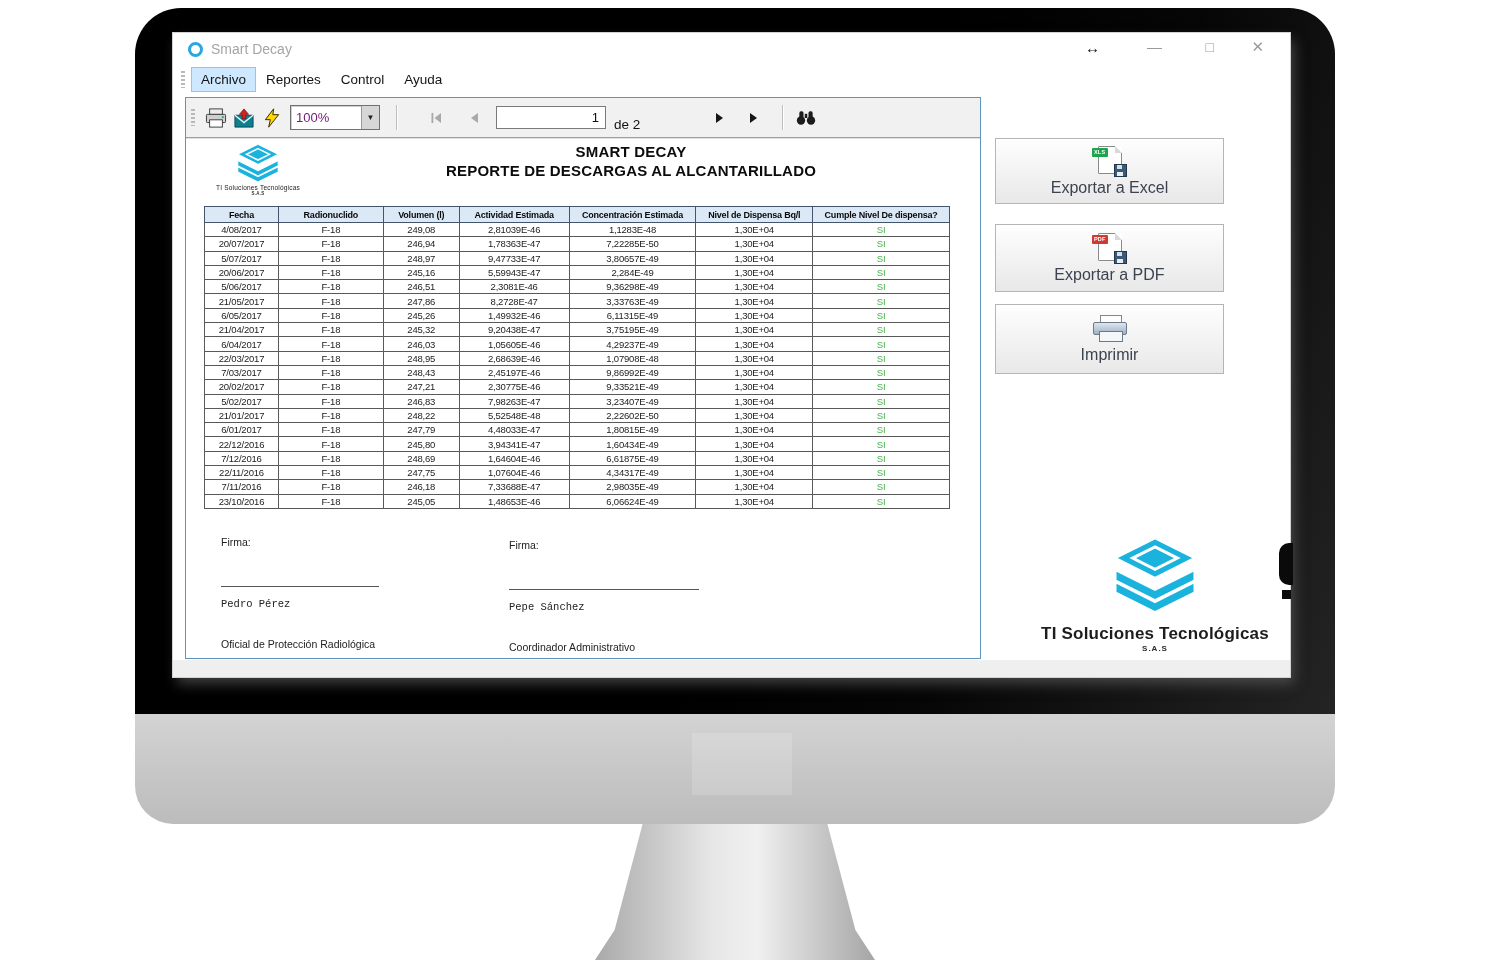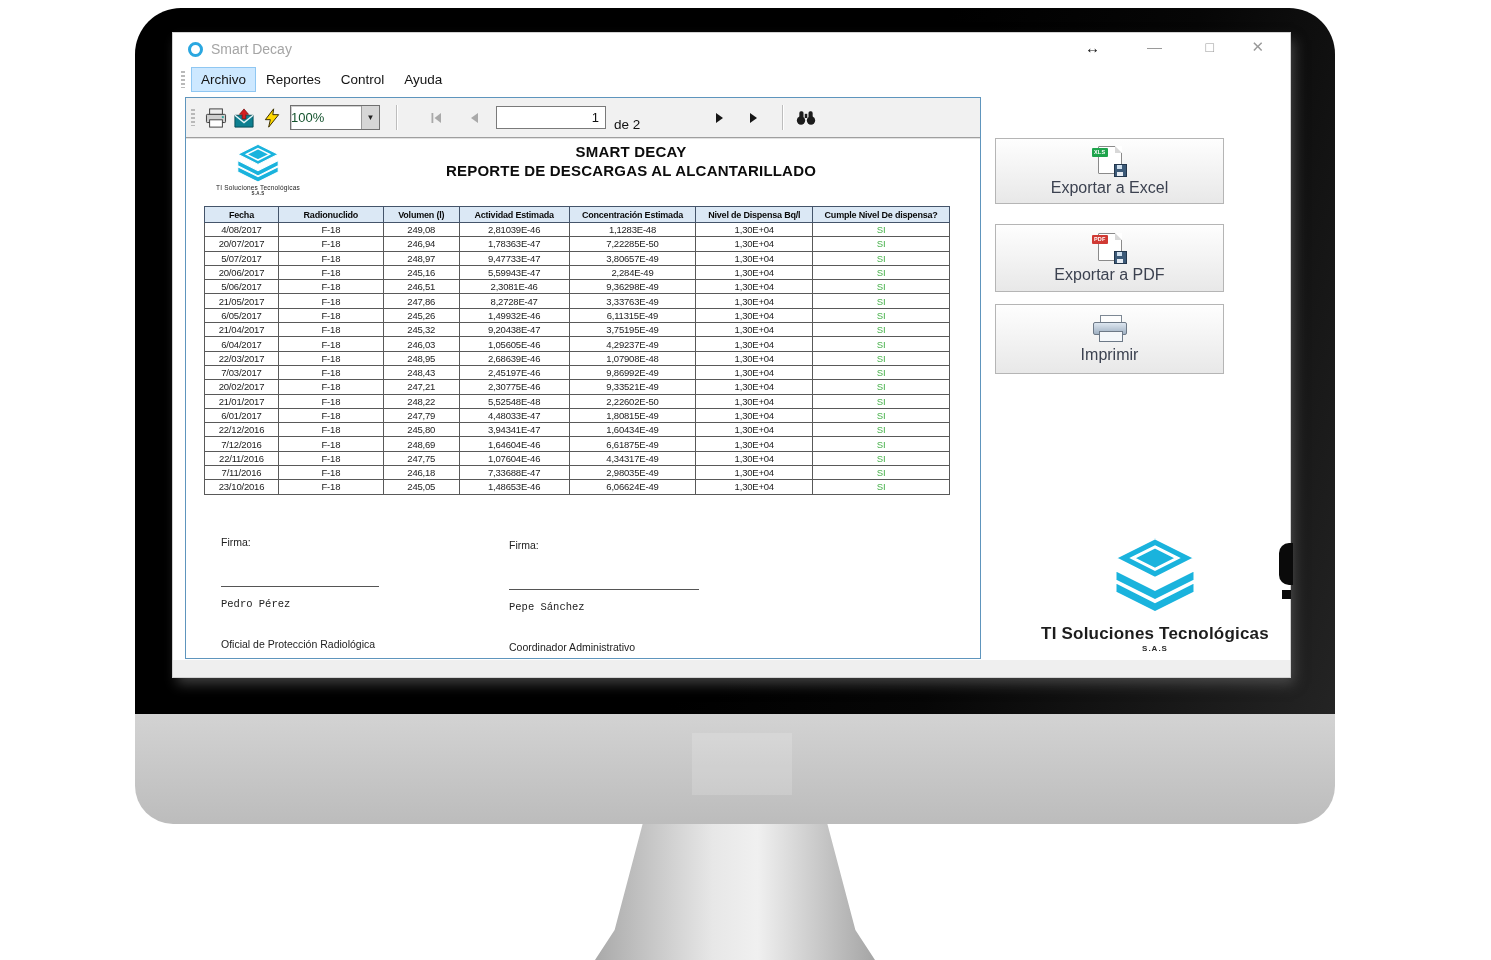--- a/index.html
+++ b/index.html
@@ -45,21 +45,21 @@
 
   
   .viewer{position:absolute;left:12px;top:64px;width:794px;height:560px;background:#fff;
           border:1px solid #5e95bd;}
   .rv-toolbar{position:absolute;left:0;top:0;right:0;height:39px;background:#f1f1f1;
           border-bottom:1px solid #9f9f9f;box-shadow:0 1px 0 #e2e2e2;display:flex;align-items:center;}
   .tsep{width:1px;height:25px;background:#bdbdbd;box-shadow:1px 0 0 #fff;margin:0 9px;}
   .tbtn{width:28px;height:28px;display:flex;align-items:center;justify-content:center;}
   .combo{width:88px;height:23px;background:#fff;border:1px solid #707070;display:flex;
          align-items:center;box-shadow:inset 1px 1px 0 #cfcfcf;margin-left:4px;}
-  .combo .val{flex:1;font-size:13px;color:#14532d;}
+  .combo .val{flex:1;font-size:13px;padding-left:5px;color:#701a75;}
   .combo .dd{width:17px;height:100%;background:#d6d6d6;border-left:1px solid #9a9a9a;
          display:flex;align-items:center;justify-content:center;font-size:8px;color:#222;}
   .pageinput{width:100px;height:21px;border:1px solid #7a7a7a;font-size:13px;text-align:right;
          padding:0 6px 0 2px;font-family:"Liberation Sans",sans-serif;color:#111;}
   .pages-label{font-size:13.5px;color:#111;margin-left:8px;margin-top:13px;}
 
   
   .rpt-logo{position:absolute;left:50px;top:46px;}
   .rpt-logo-caption{position:absolute;left:12px;top:86px;width:120px;text-align:center;
        font-size:6.5px;color:#222;letter-spacing:.2px;}
@@ -350,20 +350,29 @@
             <tr>
               <td>20/02/2017</td>
               <td>F-18</td>
               <td>247,21</td>
               <td>2,30775E-46</td>
               <td>9,33521E-49</td>
               <td>1,30E+04</td>
               <td>SI</td>
             </tr>
             <tr>
+              <td>5/02/2017</td>
+              <td>F-18</td>
+              <td>246,83</td>
+              <td>7,98263E-47</td>
+              <td>3,23407E-49</td>
+              <td>1,30E+04</td>
+              <td>SI</td>
+            </tr>
+            <tr>
               <td>21/01/2017</td>
               <td>F-18</td>
               <td>248,22</td>
               <td>5,52548E-48</td>
               <td>2,22602E-50</td>
               <td>1,30E+04</td>
               <td>SI</td>
             </tr>
             <tr>
               <td>6/01/2017</td>

